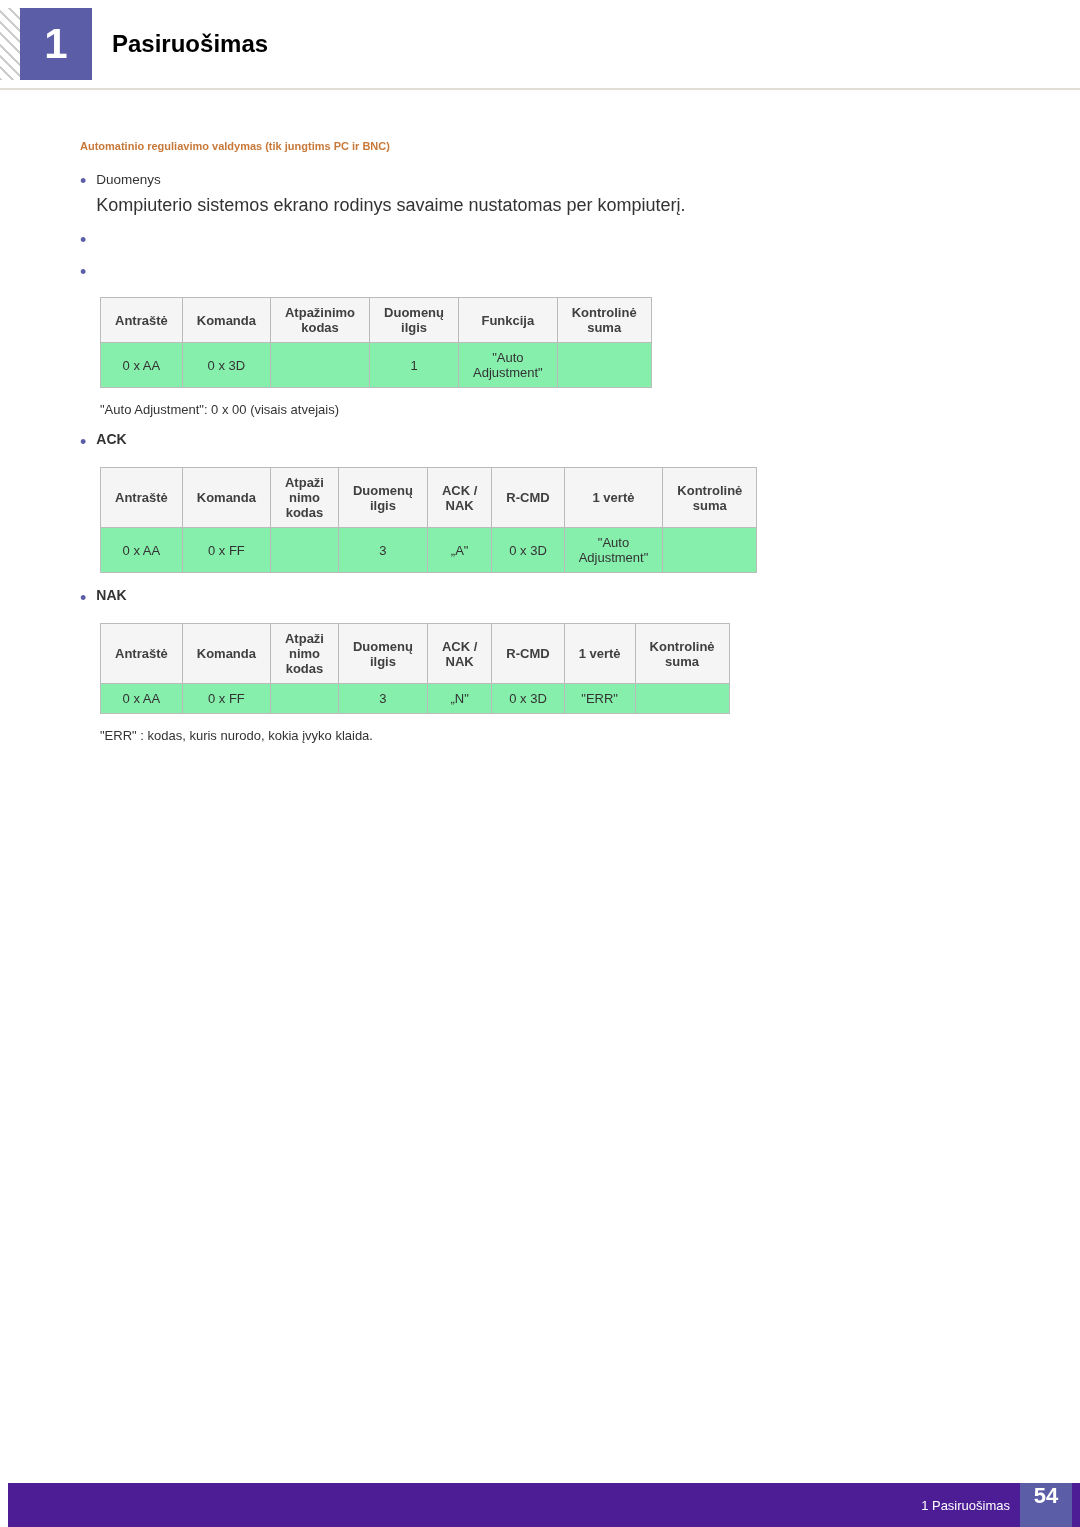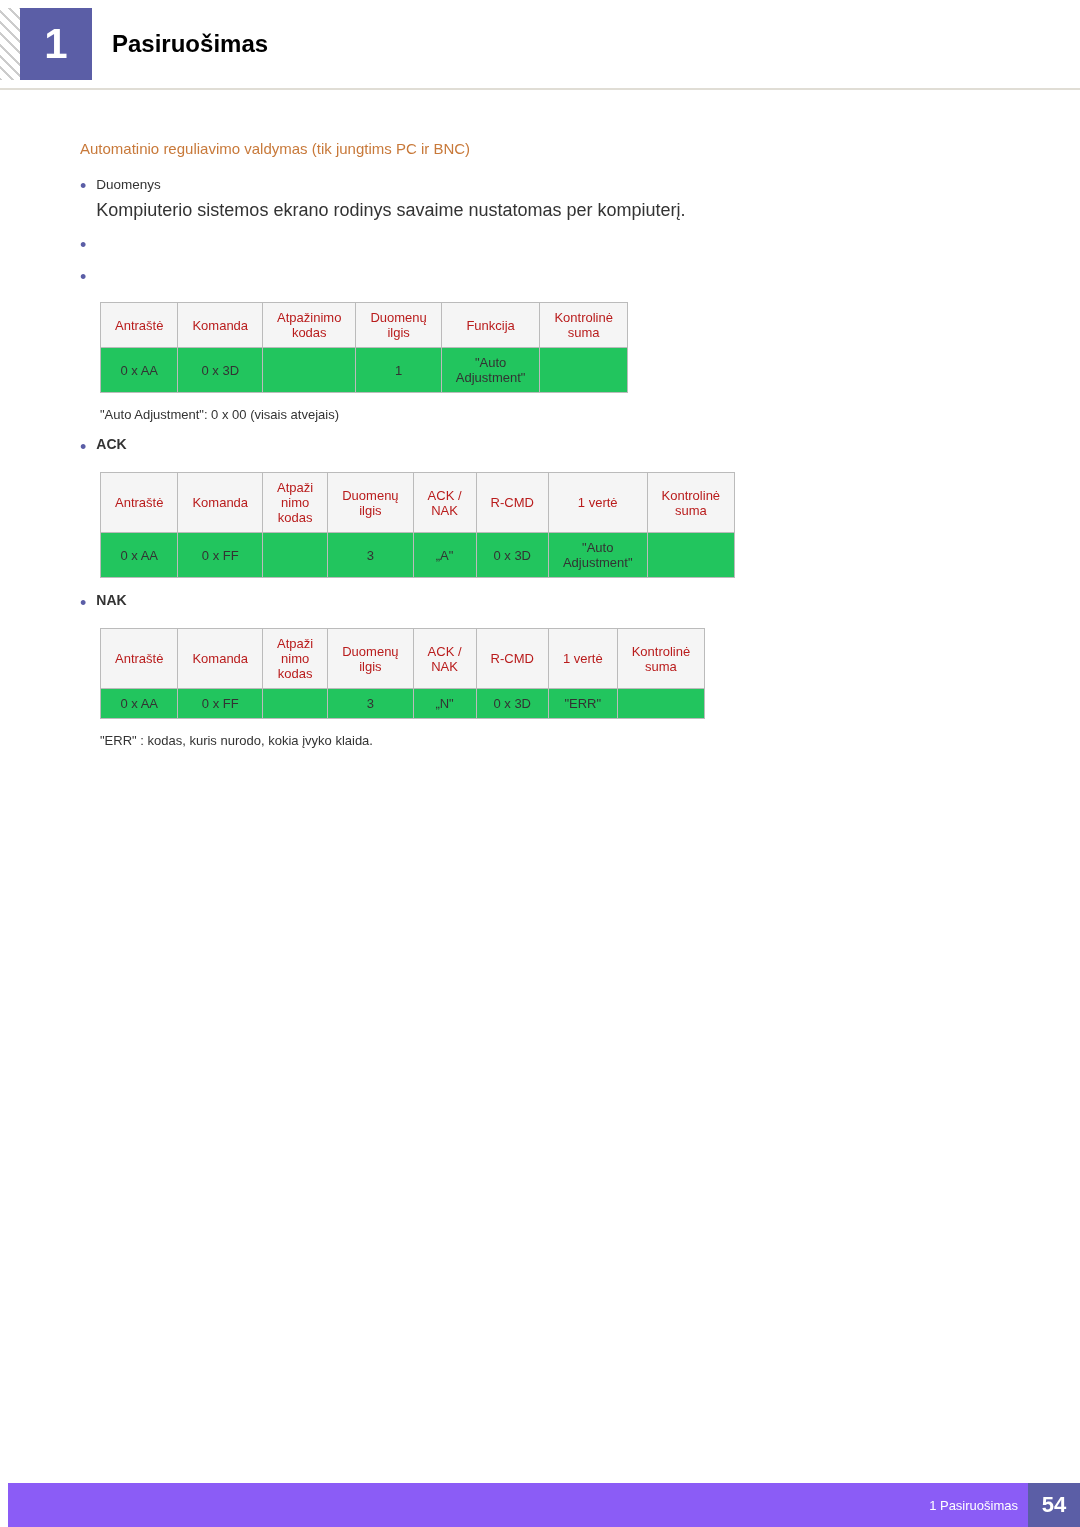--- a/index.html
+++ b/index.html
@@ -59,22 +59,22 @@
       color: #000000;
     }
 
     
     .content {
       padding: 40px 80px 80px 80px;
     }
 
     .section-title {
       color: #c8793a;
-      font-size: 15px;
-      font-weight: normal;
+      font-size: 11px;
+      font-weight: bold;
       margin-bottom: 18px;
       margin-top: 10px;
     }
 
     .bullet-item {
       display: flex;
       align-items: flex-start;
       margin-bottom: 10px;
     }
     .bullet-dot {
@@ -107,25 +107,25 @@
     }
     table th, table td {
       border: 1px solid #bbb;
       padding: 7px 14px;
       text-align: center;
       vertical-align: middle;
       white-space: nowrap;
     }
     table th {
       background: #f5f5f5;
-      font-weight: normal;
-      color: #b91c1c;
+      font-weight: bold;
+      color: #404040;
     }
     table td {
-      background: #22c55e;
+      background: #86efac;
       color: #333;
     }
 
     .note-text {
       font-size: 13px;
       color: #333;
       margin: 6px 0 14px 20px;
     }
 
     .bullet-label {
@@ -134,37 +134,36 @@
       color: #333;
     }
 
     
     .footer {
       position: absolute;
       bottom: 0;
       left: 8px;
       right: 0;
       height: 44px;
-      background: #8b5cf6;
+      background: #4c1d95;
       display: flex;
       align-items: center;
       justify-content: flex-end;
-      padding-right: 0;
+      padding-right: 8px;
     }
     .footer-text {
       color: #fff;
       font-size: 13px;
       padding-right: 10px;
     }
     .footer-page-box {
       background: #5b5ea6;
       width: 52px;
       height: 44px;
       display: flex;
-      align-items: center;
       justify-content: center;
     }
     .footer-page-num {
       color: #fff;
       font-size: 22px;
       font-weight: bold;
     }
   </style>
 </head>
 <body>

